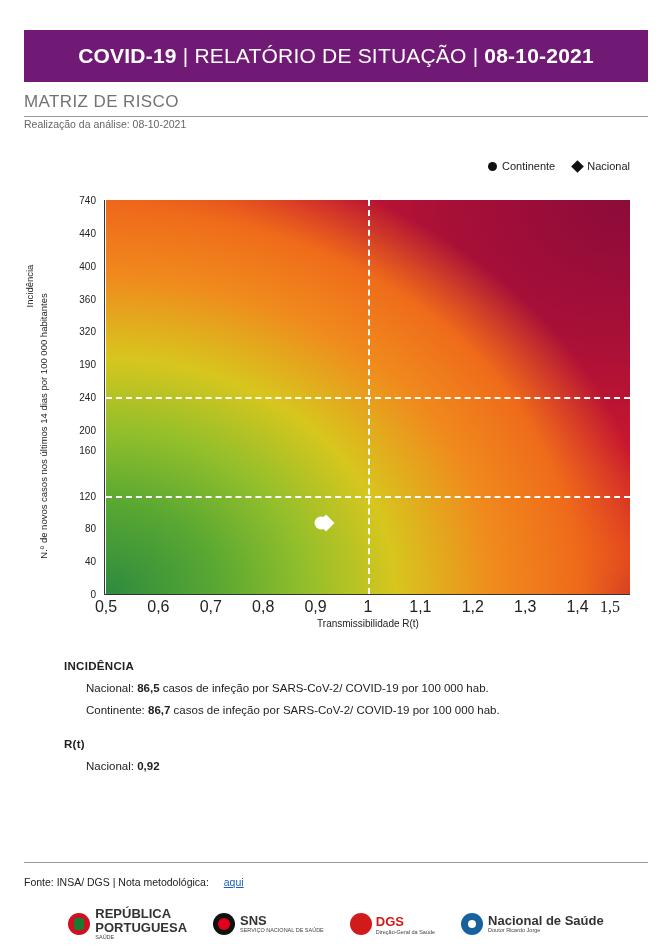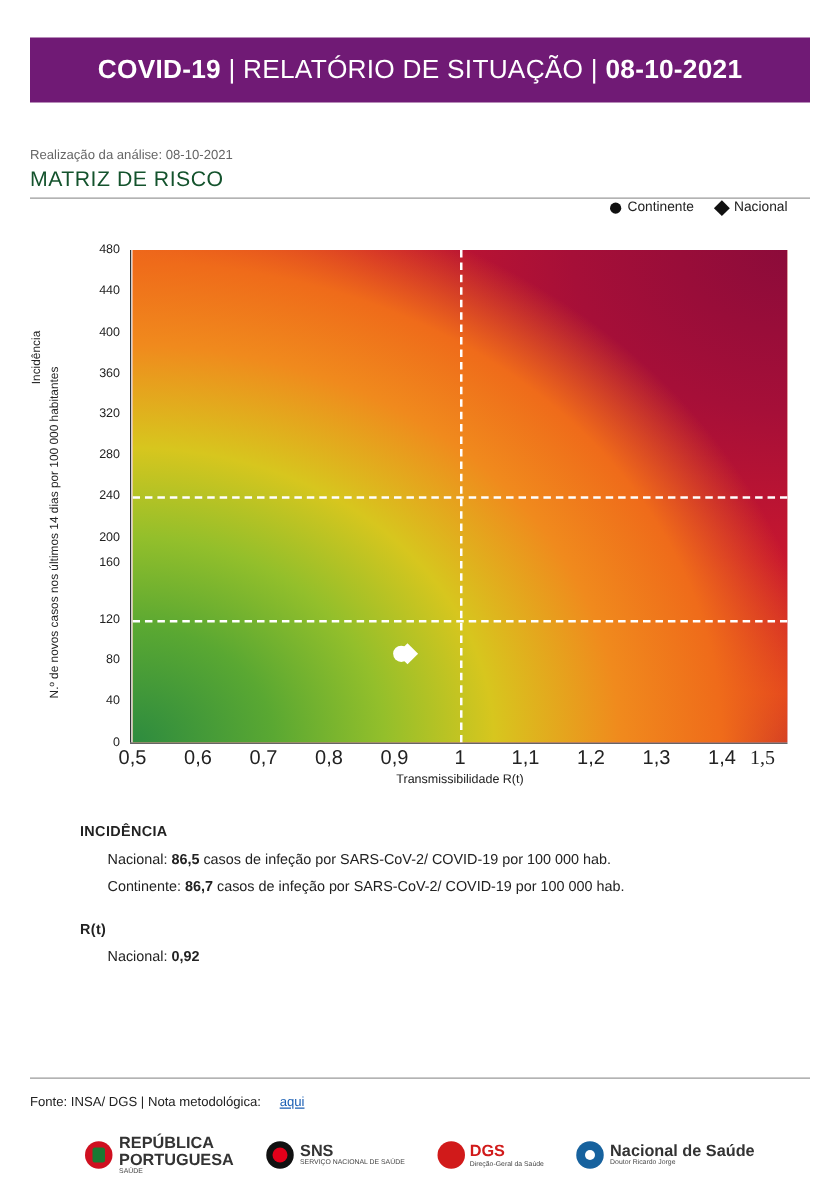--- a/index.html
+++ b/index.html
@@ -34,25 +34,24 @@
   }
   .banner-text b { font-weight: bold; }
   .banner-text .thin { font-weight: normal; }
 
   
   .section-title {
     position: absolute;
     left: 24px; top: 92px;
     width: 624px;
     font-size: 17px;
-    color: #14532d;
+    color: #737373;
     letter-spacing: 0.4px;
     padding-bottom: 4px;
     border-bottom: 1px solid #9a9a9a;
-    margin-top: 42px;
   }
   .subtitle {
     position: absolute;
     left: 24px; top: 118px;
     font-size: 10.5px;
     color: #666;
   }
 
   
   .legend {
@@ -307,26 +306,26 @@
     <div class="y-axis-title-2">N.º de novos casos nos últimos 14 dias por 100 000 habitantes</div>
 
     <div class="y-ticks" id="y-ticks">
         <div class="y-tick" style="top: 398px;">0</div>
         <div class="y-tick" style="top: 365.167px;">40</div>
         <div class="y-tick" style="top: 332.333px;">80</div>
         <div class="y-tick" style="top: 299.5px;">120</div>
         <div class="y-tick" style="top: 254px;">160</div>
         <div class="y-tick" style="top: 233.833px;">200</div>
         <div class="y-tick" style="top: 201px;">240</div>
-        <div class="y-tick" style="top: 168.167px;">280</div>
+        <div class="y-tick" style="top: 168.167px;">190</div>
         <div class="y-tick" style="top: 135.333px;">320</div>
         <div class="y-tick" style="top: 102.5px;">360</div>
         <div class="y-tick" style="top: 69.6667px;">400</div>
         <div class="y-tick" style="top: 36.8333px;">440</div>
-        <div class="y-tick" style="top: 4px;">480</div>
+        <div class="y-tick" style="top: 4px;">740</div>
       </div>
     <div class="axis-line-y"></div>
     <div class="axis-line-x"></div>
 
     <div class="plot">
       <div class="plot-bg"></div>
       <div id="threshold-layer">
           <div class="gridline-v" style="left: 262px;"></div>
           <div class="gridline-h" style="top: 295.5px;"></div>
           <div class="gridline-h" style="top: 197px;"></div>

